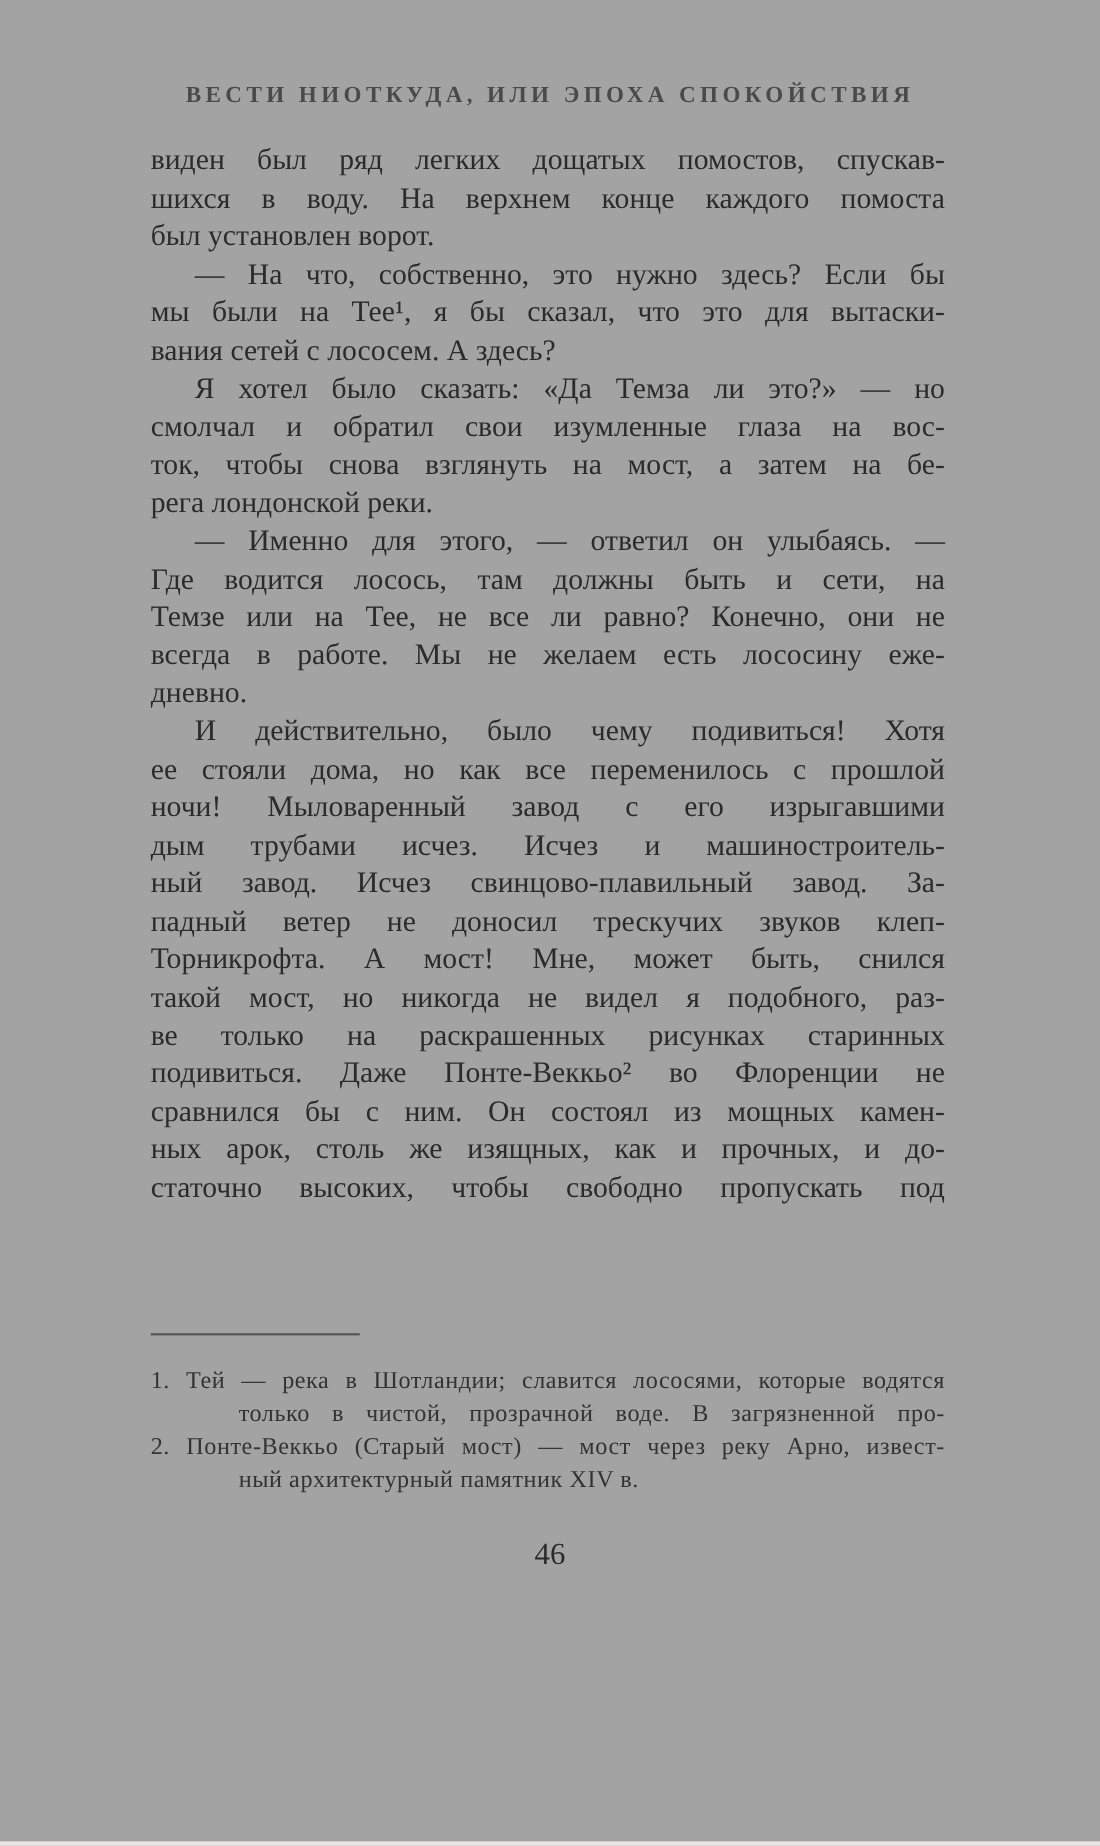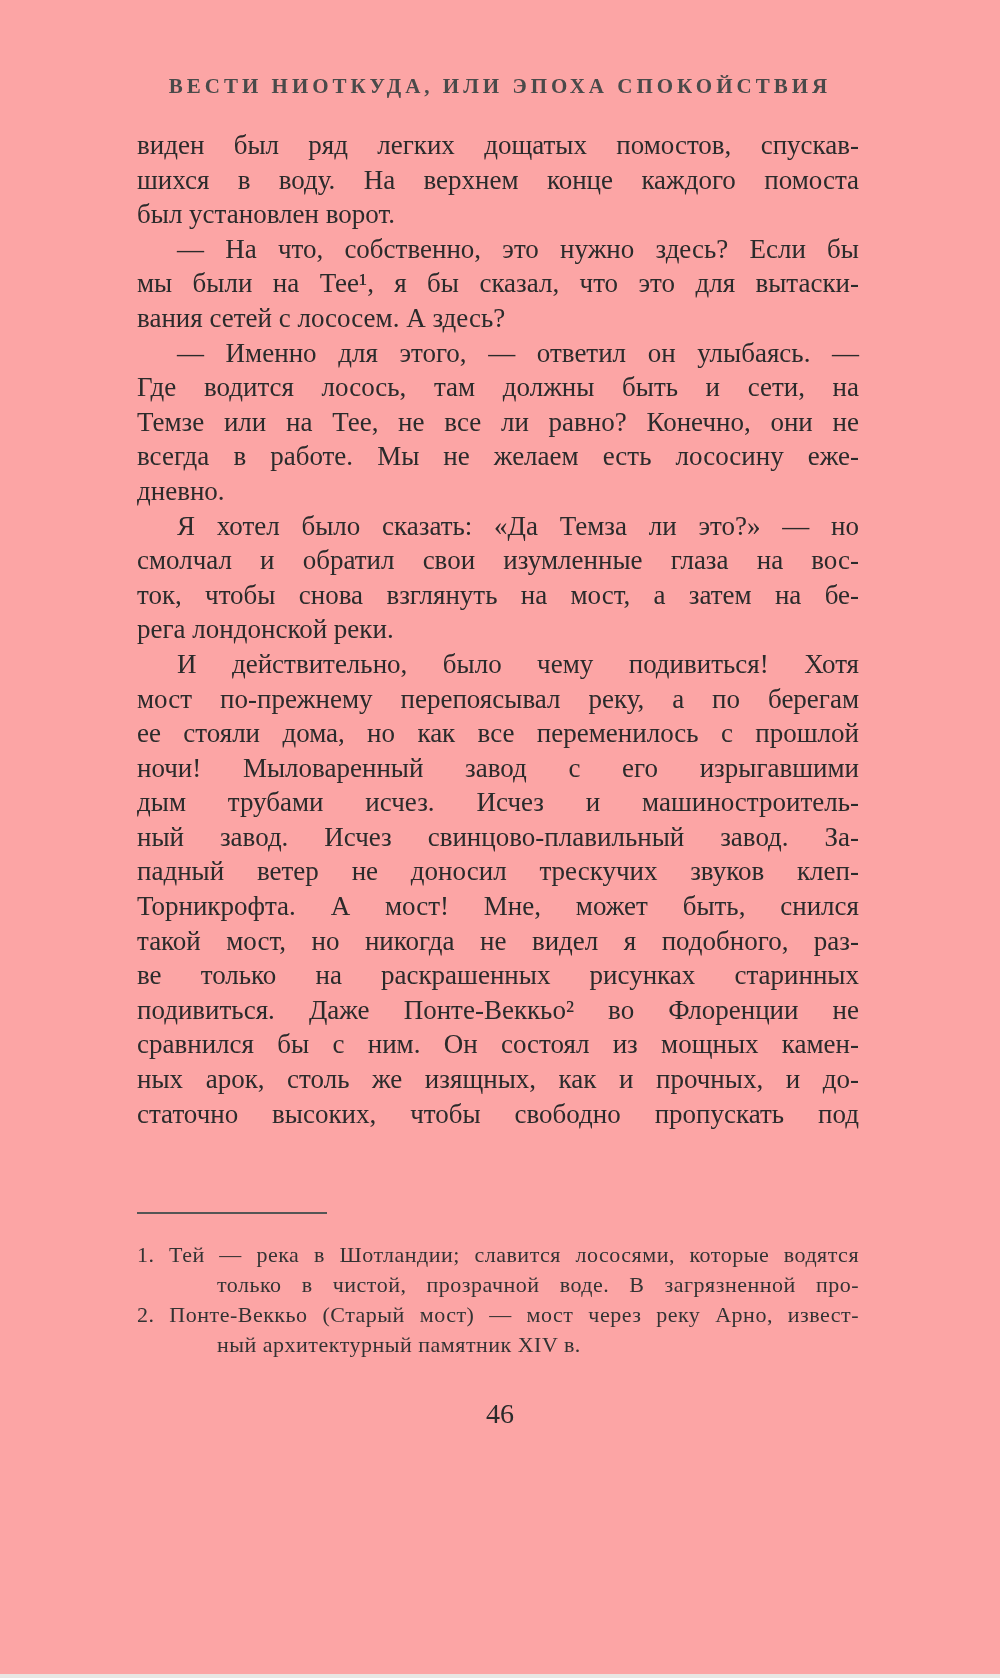--- a/index.html
+++ b/index.html
@@ -4,21 +4,21 @@
 <style>
   html, body {
     margin: 0;
     padding: 0;
     background: #ffffff;
   }
   .page {
     position: relative;
     width: 1000px;
     height: 1678px;
-    background: #fca5a5;
+    background: #a3a3a3;
     font-family: "Liberation Serif", "DejaVu Serif", serif;
     color: #2b2b2b;
     overflow: hidden;
   }
   .running-head {
     position: absolute;
     top: 74px;
     left: 0;
     width: 100%;
     text-align: center;
@@ -104,35 +104,34 @@
         <div class="line">виден был ряд легких дощатых помостов, спускав-</div>
         <div class="line">шихся в воду. На верхнем конце каждого помоста</div>
         <div class="line last">был установлен ворот.</div>
       </div>
       <div class="para indented">
         <div class="line">— На что, собственно, это нужно здесь? Если бы</div>
         <div class="line">мы были на Тее¹, я бы сказал, что это для вытаски-</div>
         <div class="line last">вания сетей с лососем. А здесь?</div>
       </div>
       <div class="para indented">
+        <div class="line">Я хотел было сказать: «Да Темза ли это?» — но</div>
+        <div class="line">смолчал и обратил свои изумленные глаза на вос-</div>
+        <div class="line">ток, чтобы снова взглянуть на мост, а затем на бе-</div>
+        <div class="line last">рега лондонской реки.</div>
+      </div>
+      <div class="para indented">
         <div class="line">— Именно для этого, — ответил он улыбаясь. —</div>
         <div class="line">Где водится лосось, там должны быть и сети, на</div>
         <div class="line">Темзе или на Тее, не все ли равно? Конечно, они не</div>
         <div class="line">всегда в работе. Мы не желаем есть лососину еже-</div>
         <div class="line last">дневно.</div>
       </div>
       <div class="para indented">
-        <div class="line">Я хотел было сказать: «Да Темза ли это?» — но</div>
-        <div class="line">смолчал и обратил свои изумленные глаза на вос-</div>
-        <div class="line">ток, чтобы снова взглянуть на мост, а затем на бе-</div>
-        <div class="line last">рега лондонской реки.</div>
-      </div>
-      <div class="para indented">
         <div class="line">И действительно, было чему подивиться! Хотя</div>
-        <div class="line">мост по-прежнему перепоясывал реку, а по берегам</div>
         <div class="line">ее стояли дома, но как все переменилось с прошлой</div>
         <div class="line">ночи! Мыловаренный завод с его изрыгавшими</div>
         <div class="line">дым трубами исчез. Исчез и машиностроитель-</div>
         <div class="line">ный завод. Исчез свинцово-плавильный завод. За-</div>
         <div class="line">падный ветер не доносил трескучих звуков клеп-</div>
         <div class="line">Торникрофта. А мост! Мне, может быть, снился</div>
         <div class="line">такой мост, но никогда не видел я подобного, раз-</div>
         <div class="line">ве только на раскрашенных рисунках старинных</div>
         <div class="line">подивиться. Даже Понте-Веккьо² во Флоренции не</div>
         <div class="line">сравнился бы с ним. Он состоял из мощных камен-</div>

